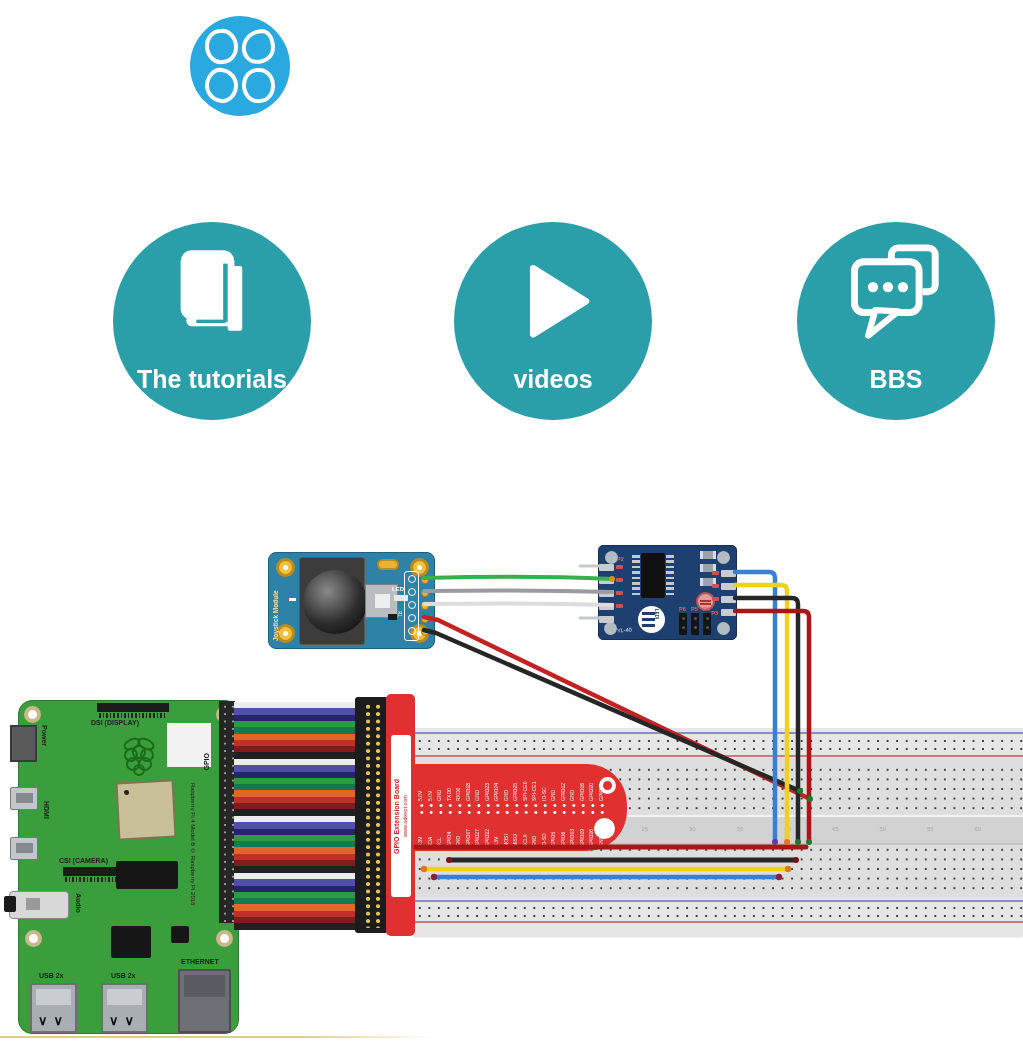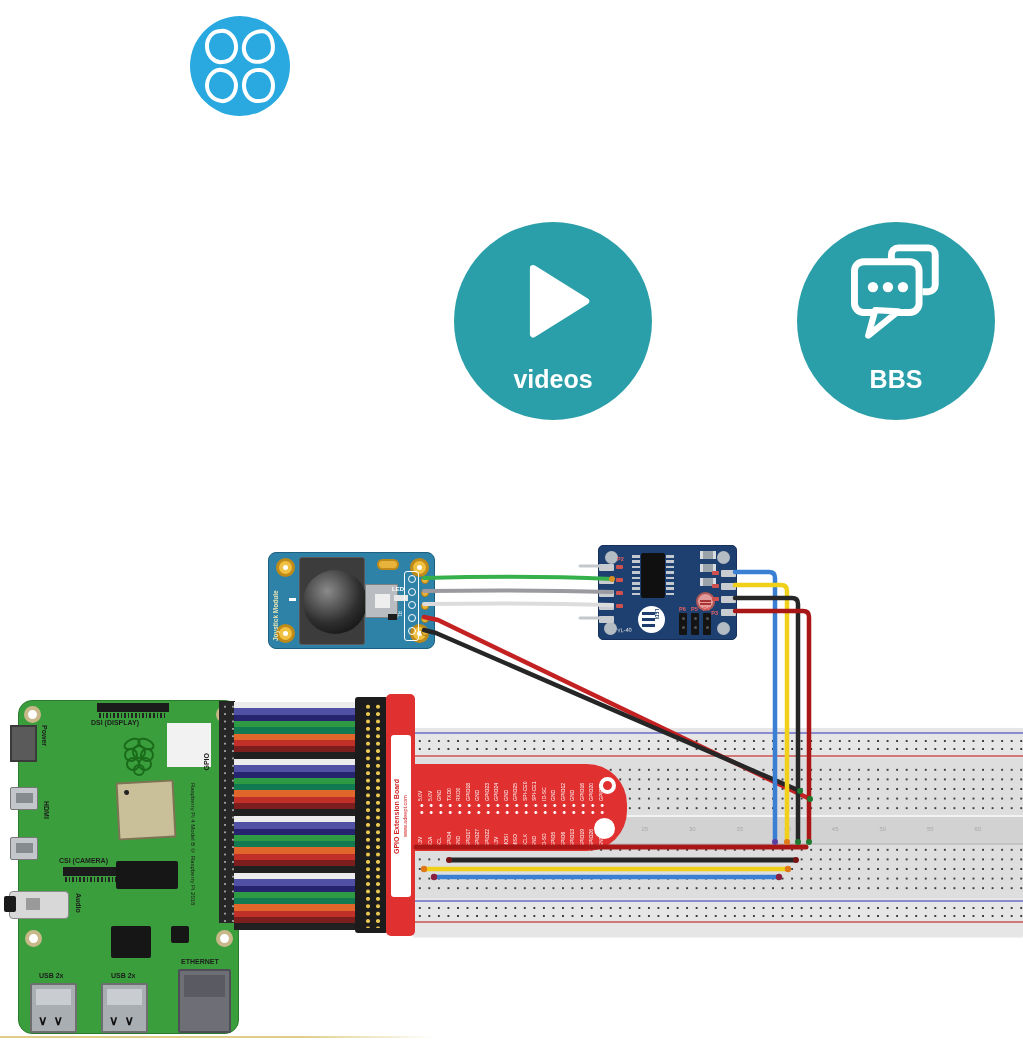--- a/index.html
+++ b/index.html
@@ -163,20 +163,32 @@
 
   <div class="abs" id="header-icon" style="background: rgb(41, 169, 224);">
     <div class="petals">
       <div class="petal"></div>
       <div class="petal"></div>
       <div class="petal"></div>
       <div class="petal"></div>
     </div>
   </div>
 
+  <div class="abs feature" style="left: 113px; background: rgb(43, 159, 169);">
+    <span class="icon">
+      <svg width="112" height="118" viewBox="0 0 100 104">
+        <rect x="22" y="12" width="48" height="62" rx="10" fill="#fff"></rect>
+        <rect x="64" y="26" width="13" height="58" rx="2" fill="#fff"></rect>
+        <path d="M32 70 h40 v10 h-40 a5 5 0 0 1 0 -10 z" fill="#fff"></path>
+        <rect x="36" y="74" width="26" height="3" fill="#2b9fa9"></rect>
+        <rect x="60" y="24" width="4" height="52" fill="#2b9fa9"></rect>
+      </svg>
+    </span>
+    <span class="flabel">The tutorials</span>
+  </div>
 
   <div class="abs feature" style="left: 797px; background: rgb(43, 159, 169);">
     <span class="icon" style="top:12px;">
       <svg width="116" height="120" viewBox="0 0 100 104">
         <path d="M46 24 v-6 a6 6 0 0 1 6 -6 h26 a6 6 0 0 1 6 6 v26 a6 6 0 0 1 -6 6 h-5" fill="none" stroke="#fff" stroke-width="6"></path>
         <rect x="14" y="24" width="56" height="44" rx="8" fill="#2b9fa9" stroke="#fff" stroke-width="6"></rect>
         <circle cx="30" cy="46" r="4.5" fill="#fff"></circle>
         <circle cx="43" cy="46" r="4.5" fill="#fff"></circle>
         <circle cx="56" cy="46" r="4.5" fill="#fff"></circle>
         <path d="M32 66 L26 88 L52 67 Z" fill="#2b9fa9" stroke="#fff" stroke-width="5.5" stroke-linejoin="round"></path>

